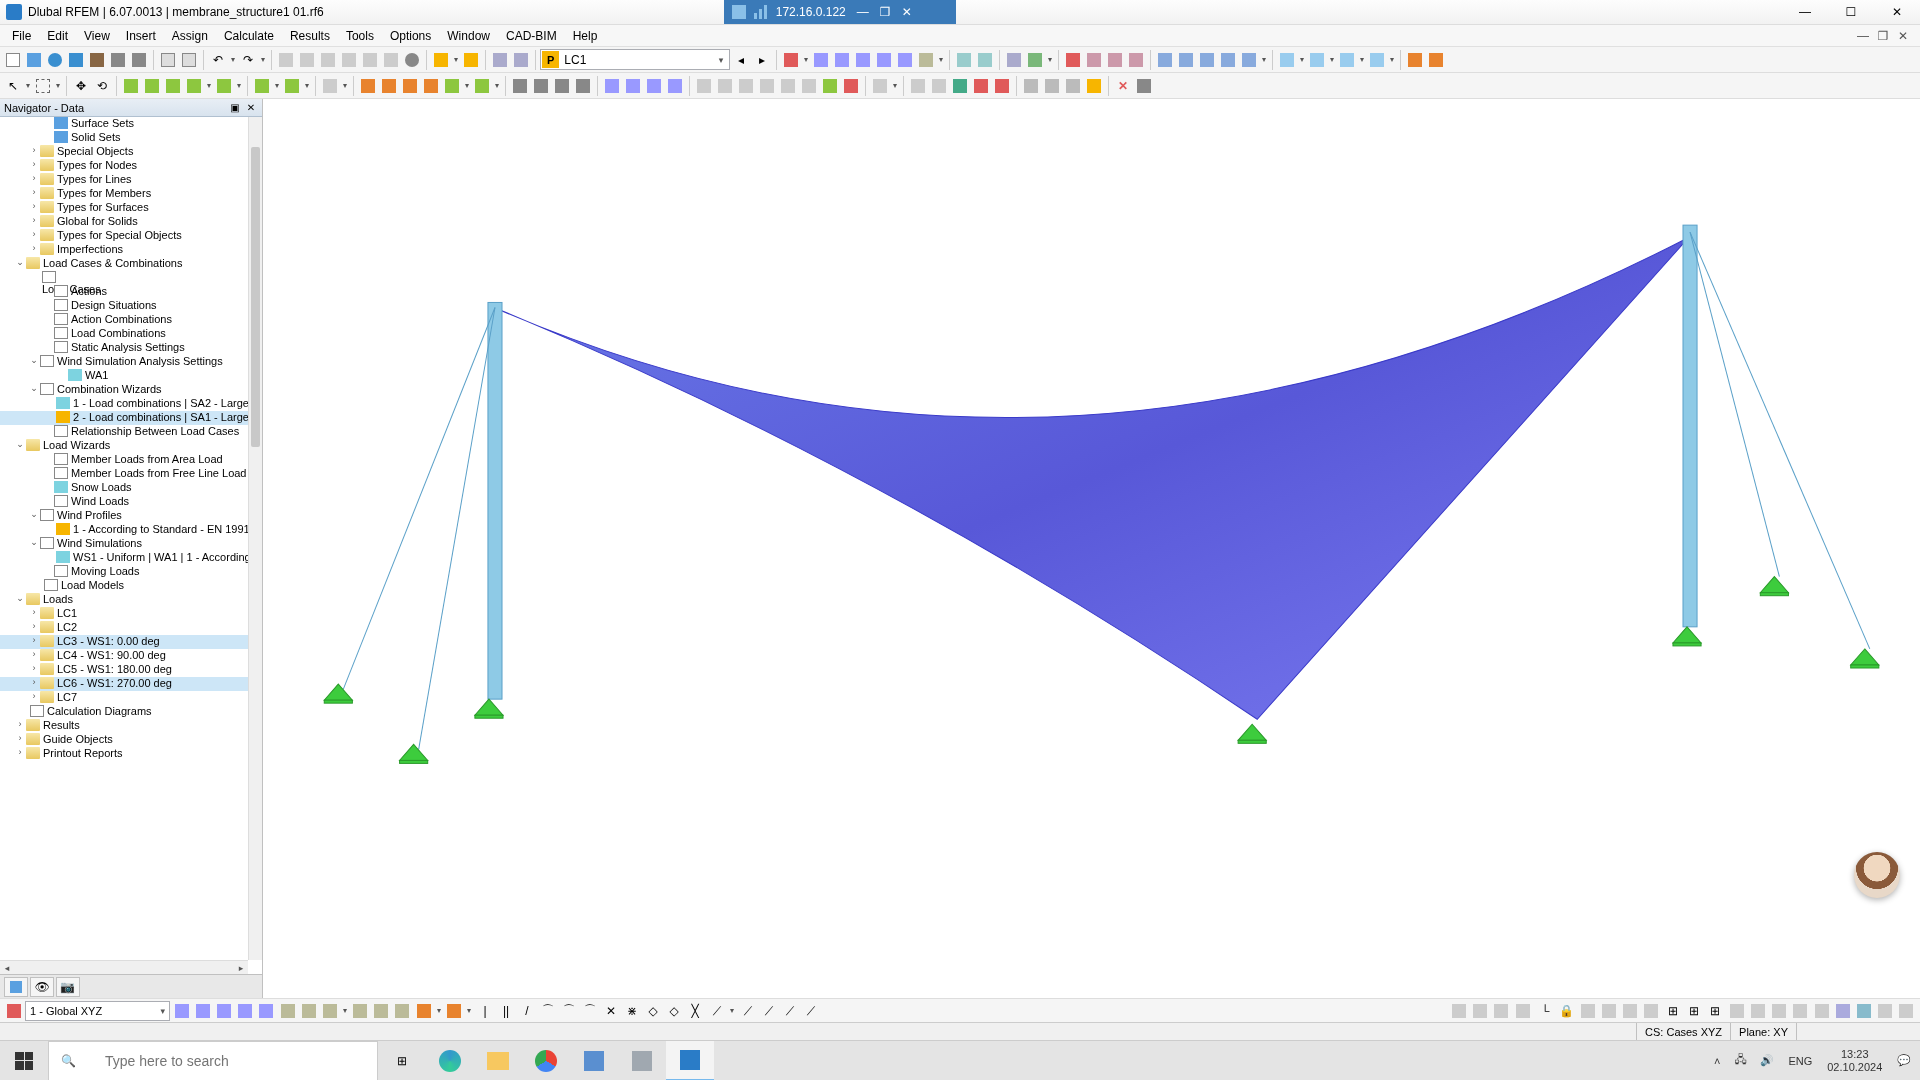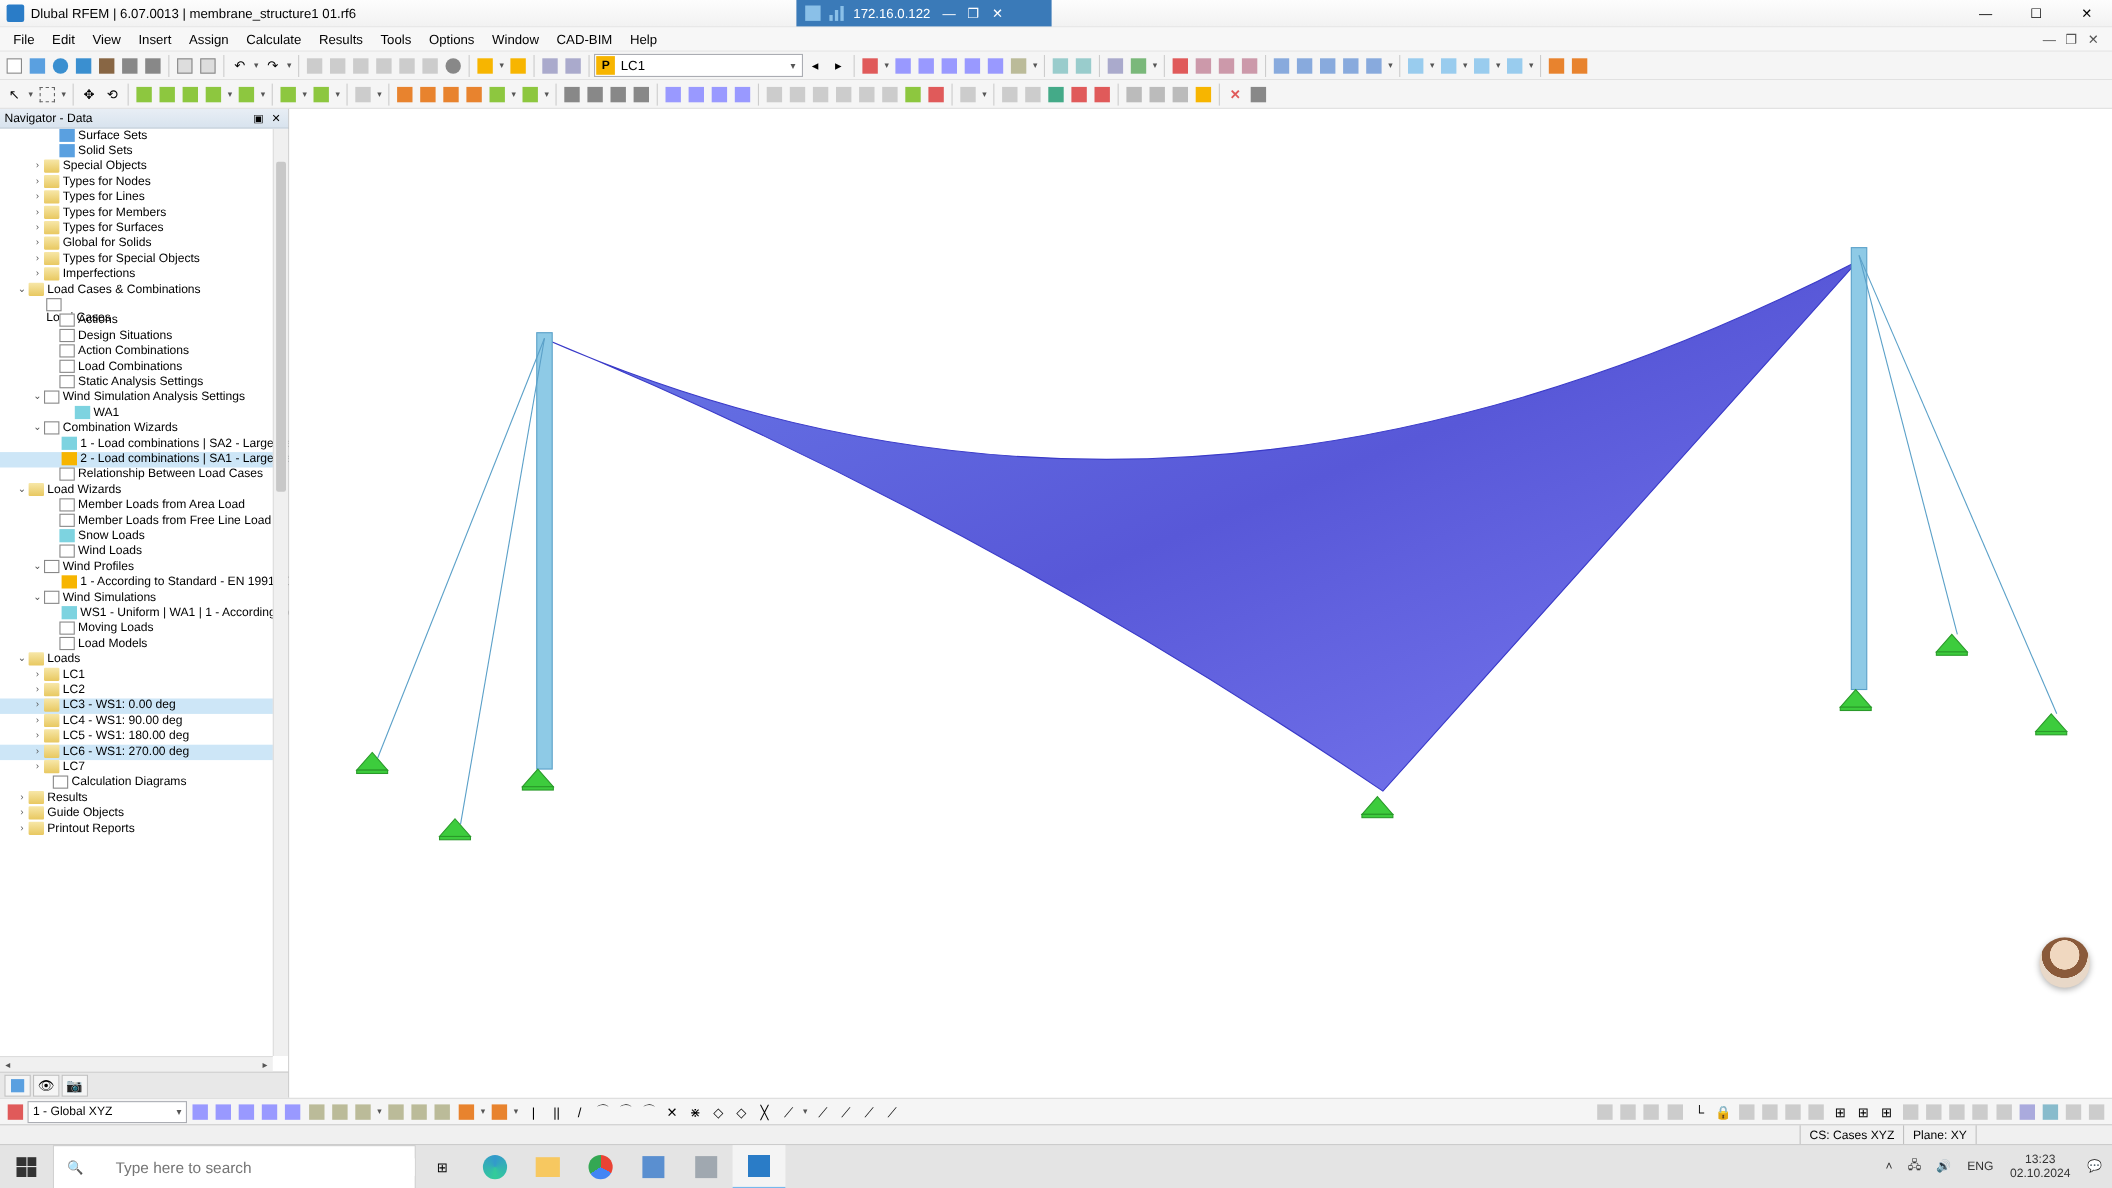--- a/index.html
+++ b/index.html
@@ -626,21 +626,21 @@
           <div class="titem" style="padding-left: 56px;">
             <span class="noexp"></span>
             <span class="tico2 cyansq"></span>
             <span>WS1 - Uniform | WA1 | 1 - According to Stan</span>
           </div>
           <div class="titem" style="padding-left: 42px;">
             <span class="noexp"></span>
             <span class="tico2 box"></span>
             <span>Moving Loads</span>
           </div>
-          <div class="titem" style="padding-left: 42px;">
+          <div class="titem" style="padding-left: 32px;">
             <span class="noexp"></span>
             <span class="tico2 box"></span>
             <span>Load Models</span>
           </div>
           <div class="titem" style="padding-left: 14px;">
             <span class="exp">⌄</span>
             <span class="tico2 fold"></span>
             <span>Loads</span>
           </div>
           <div class="titem" style="padding-left: 28px;">
@@ -671,21 +671,21 @@
           <div class="titem sel" style="padding-left: 28px;">
             <span class="exp">›</span>
             <span class="tico2 fold"></span>
             <span>LC6 - WS1: 270.00 deg</span>
           </div>
           <div class="titem" style="padding-left: 28px;">
             <span class="exp">›</span>
             <span class="tico2 fold"></span>
             <span>LC7</span>
           </div>
-          <div class="titem" style="padding-left: 18px; margin-left: 18px;">
+          <div class="titem" style="padding-left: 18px;">
             <span class="noexp"></span>
             <span class="tico2 box"></span>
             <span>Calculation Diagrams</span>
           </div>
           <div class="titem" style="padding-left: 14px;">
             <span class="exp">›</span>
             <span class="tico2 fold"></span>
             <span>Results</span>
           </div>
           <div class="titem" style="padding-left: 14px;">

